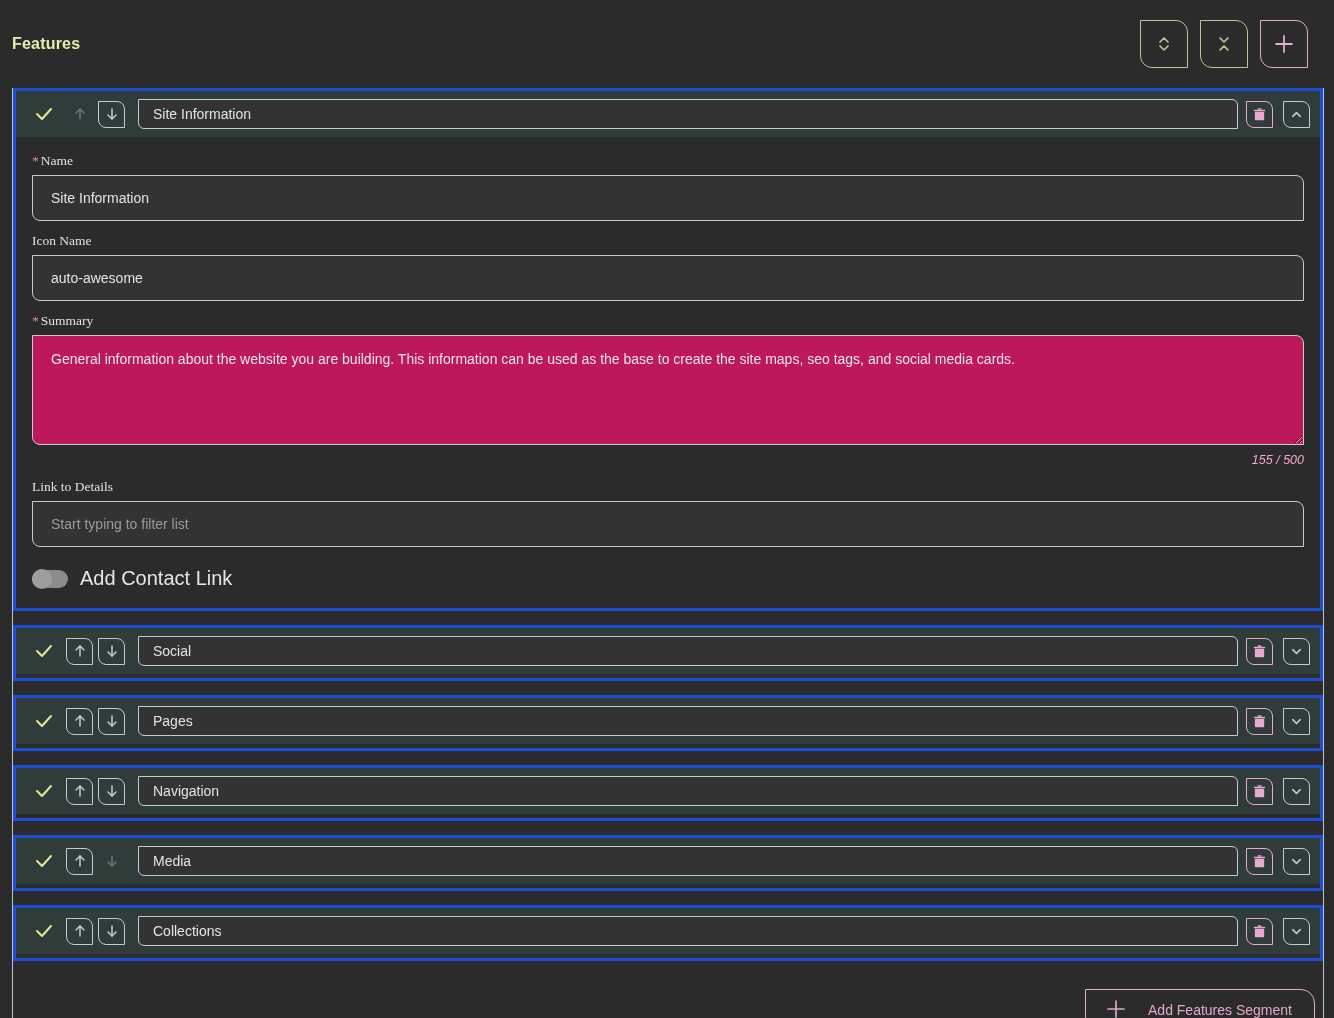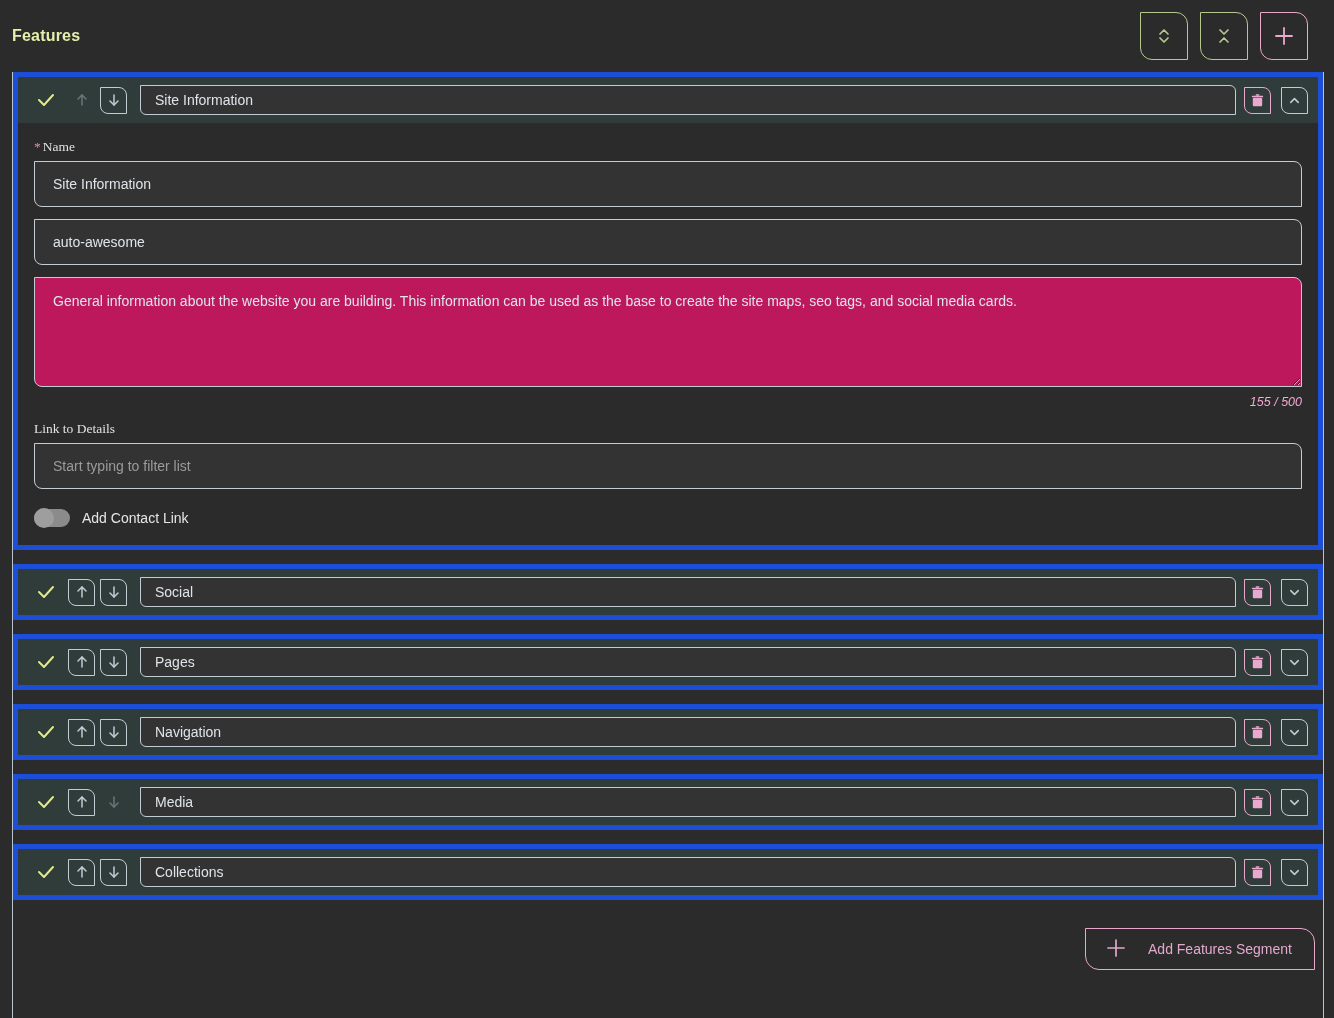--- a/index.html
+++ b/index.html
@@ -10,21 +10,21 @@
   }
   body {
     width: 1334px; height: 1018px;
     overflow: hidden;
     color: #e0e0e0;
     font-size: 14px;
   }
 
   
   .topbar {
-    height: 72px;
+    height: 88px;
     display: flex;
     align-items: center;
     padding: 0 26px 0 12px;
     position: relative;
   }
   .page-title {
     font-size: 16px;
     font-weight: bold;
     color: #e6efab;
     letter-spacing: .2px;
@@ -56,21 +56,21 @@
     height: 946px;
     padding: 0;
   }
 
   .cards {
     padding: 0;
   }
 
   
   .card {
-    border: 5px solid #1d4ed8;
+    border: 3px solid #1d4ed8;
     margin: 0 0 14px 0;
     background: #2b2b2b;
   }
   .card-header {
     background: #2f3c3a;
     display: flex;
     align-items: center;
     gap: 0;
     padding: 8px 10px 8px 14px;
     height: 46px;
@@ -190,21 +190,21 @@
     cursor: pointer;
     flex: 0 0 auto;
   }
   .toggle .knob {
     position: absolute;
     left: 0; top: -1px;
     width: 20px; height: 20px;
     border-radius: 50%;
     background: #9e9e9e;
   }
-  .toggle-label { font-size: 14px; color: #e6e6e6; }
+  .toggle-label { font-size: 20px; color: #e6e6e6; }
 
   
   .footer {
     display: flex;
     justify-content: flex-end;
     padding: 14px 8px 0 0;
   }
   .add-seg-btn {
     display: flex;
     align-items: center;
@@ -298,24 +298,28 @@
       <div class="card-body">
 
         <div class="field">
           <label class="label">
             <span class="req">*</span><span>Name</span>
           </label>
           <input class="text-input" value="Site Information" style="">
         </div>
 
         <div class="field">
+          <label class="label">Icon Name</label>
           <input class="text-input" value="auto-awesome" style="">
         </div>
 
         <div class="field">
+          <label class="label">
+            <span class="req">*</span><span>Summary</span>
+          </label>
           <textarea class="text-area" style="">General information about the website you are building. This information can be used as the base to create the site maps, seo tags, and social media cards.</textarea>
           <div class="counter">155 / 500</div>
         </div>
 
         <div class="field">
           <label class="label">Link to Details</label>
           <input class="text-input" placeholder="Start typing to filter list" style="">
         </div>
 
         <div class="toggle-row">

